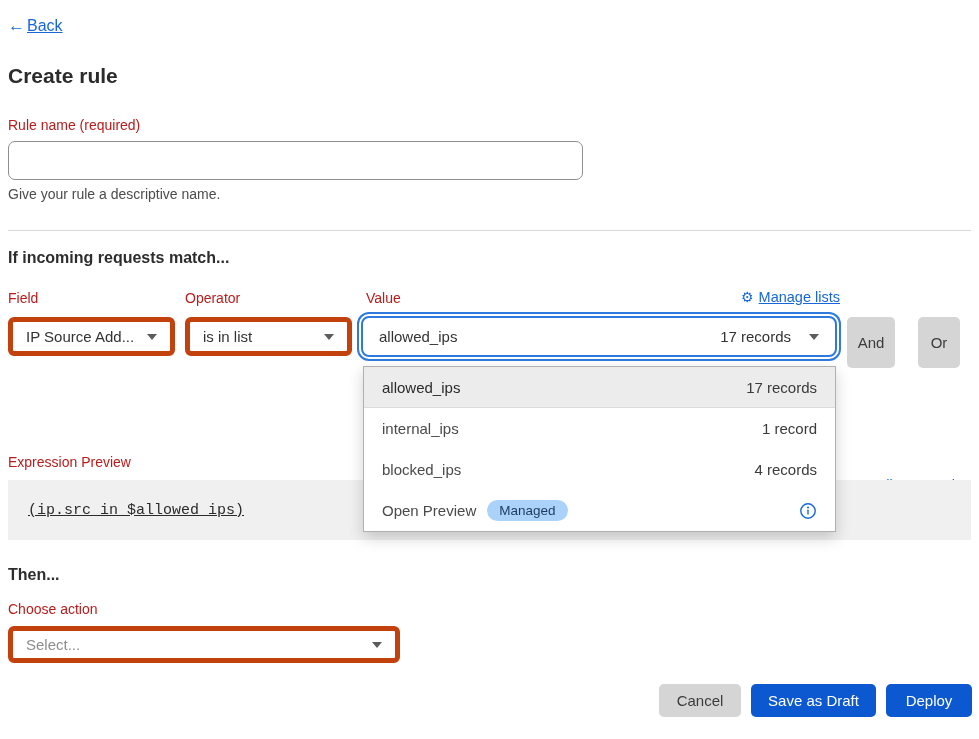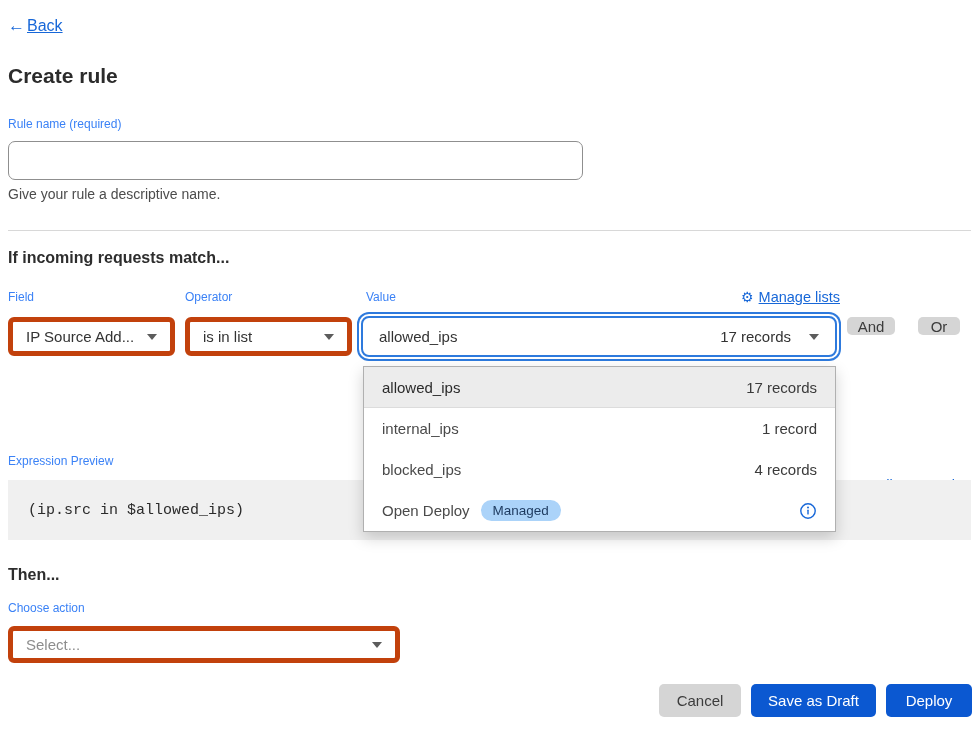--- a/index.html
+++ b/index.html
@@ -11,52 +11,52 @@
   .back { left:8px; top:16px; font-size:16px; color:#1767d8; text-decoration:none; cursor:pointer; display:flex; align-items:center; }
   .back .arrow { margin-right:2px; font-size:17px; }
   .back .back-text { text-decoration:underline; }
 
   
   .header-row { left:8px; top:64px; display:flex; align-items:center; gap:15px; }
   .page-title { font-size:21px; font-weight:bold; color:#2b2b2b; }
   .about-pill { display:flex; align-items:center; gap:8px; background:#ece9fd; color:#4a41c6; border-radius:14px; height:28px; padding:0 14px; font-size:14.5px; cursor:pointer; text-decoration:none; }
 
   
-  .field-label { font-size:12px; color:#3b82f6; }
+  .field-label { font-size:14px; color:#b91c1c; }
   .rule-input { left:8px; top:141px; width:575px; height:39px; border:1px solid #8f8f8f; border-radius:7px; background:#fff; font-size:15px; padding:0 14px; font-family:inherit; color:#333; outline:none; }
   .helper { left:8px; top:186px; font-size:14px; color:#4c4c4c; }
 
   .divider { left:8px; top:230px; width:963px; height:1px; background:#d8d8d8; }
 
   .section-heading { font-size:16px; font-weight:bold; color:#2d2d2d; }
 
   
   .select { display:flex; align-items:center; justify-content:space-between; background:#fff; border:5px solid #c2410c; border-radius:6px; padding:0 13px; font-size:15px; color:#333; cursor:pointer; }
   .caret { width:0; height:0; border-left:5px solid transparent; border-right:5px solid transparent; border-top:6px solid #5c5c5c; flex:none; }
   .value-select { left:361px; top:316px; width:476px; height:41px; display:flex; align-items:center; justify-content:space-between; background:#fff; border:2px solid #2e7add; border-radius:8px; padding:0 16px; font-size:15px; color:#333; cursor:pointer; box-shadow:0 0 0 2px #ffffff, 0 0 0 4px #2e7add; z-index:10; }
   .value-right { display:flex; align-items:center; gap:18px; }
 
   .manage-lists { color:#1767d8; font-size:14.5px; display:flex; align-items:center; gap:5px; justify-content:flex-end; cursor:pointer; text-decoration:none; }
   .manage-lists .link-text { text-decoration:underline; }
   .gear { font-size:14px; color:#1767d8; }
 
-  .chip-btn { background:#d5d5d5; color:#3c3c3c; border:none; border-radius:5px; height:18px; font-size:15px; font-family:inherit; cursor:pointer; }
+  .chip-btn { background:#d5d5d5; color:#3c3c3c; border:none; border-radius:5px; height:51px; font-size:15px; font-family:inherit; cursor:pointer; }
 
   
   .dropdown { left:363px; top:366px; width:473px; background:#fff; border:1px solid #b0b0b0; box-shadow:0 6px 14px rgba(0,0,0,.18); z-index:30; }
   .dd-row { height:41px; display:flex; align-items:center; justify-content:space-between; padding:0 18px; font-size:15px; color:#4a4a4a; background:#fff; cursor:pointer; }
   .dd-row.selected { background:#ececec; color:#2b2b2b; border-bottom:1px solid #dcdcdc; }
   .dd-count { color:#3a3a3a; }
   .dd-left { display:flex; align-items:center; gap:11px; }
   .managed-badge { background:#abd3f9; color:#1d3a5f; border-radius:12px; padding:3px 12px; font-size:13.5px; }
 
   
   .edit-link { color:#1767d8; font-size:14.5px; text-decoration:underline; cursor:pointer;margin-top:24px; }
   .expr-block { left:8px; top:480px; width:963px; height:60px; background:#f0f0f0; display:flex; align-items:center; padding:0 20px; }
-  .expr-code { font-family:"Liberation Mono","DejaVu Sans Mono",monospace; font-size:15px; color:#2b2b2b; }
+  .expr-code { font-family:"Liberation Mono","DejaVu Sans Mono",monospace; font-size:15px; color:#2b2b2b;text-decoration:underline; }
 
   
   .action-select { left:8px; top:626px; width:392px; height:37px; }
   .placeholder { color:#8d8d8d; }
 
   
   .btn { border:none; border-radius:5px; height:33px; font-size:15px; font-family:inherit; cursor:pointer; }
   .btn-gray { background:#d5d5d5; color:#3c3c3c; }
   .btn-blue { background:#0b58d1; color:#ffffff; }
 </style>
@@ -118,21 +118,21 @@
   <div class="dd-row">
     <span>internal_ips</span>
     <span class="dd-count">1 record</span>
   </div>
   <div class="dd-row">
     <span>blocked_ips</span>
     <span class="dd-count">4 records</span>
   </div>
   <div class="dd-row">
     <span class="dd-left">
-      <span>Open Deploy</span>
+      <span>Open Preview</span>
       <span class="managed-badge">Managed</span>
     </span>
     <svg width="18" height="18" viewBox="0 0 18 18">
       <circle cx="9" cy="9" r="7.2" fill="none" stroke="#1767d8" stroke-width="1.4"></circle>
       <circle cx="9" cy="5.6" r="1" fill="#1767d8"></circle>
       <rect x="8.3" y="7.6" width="1.4" height="5" rx="0.7" fill="#1767d8"></rect>
     </svg>
   </div>
 </div>
 

